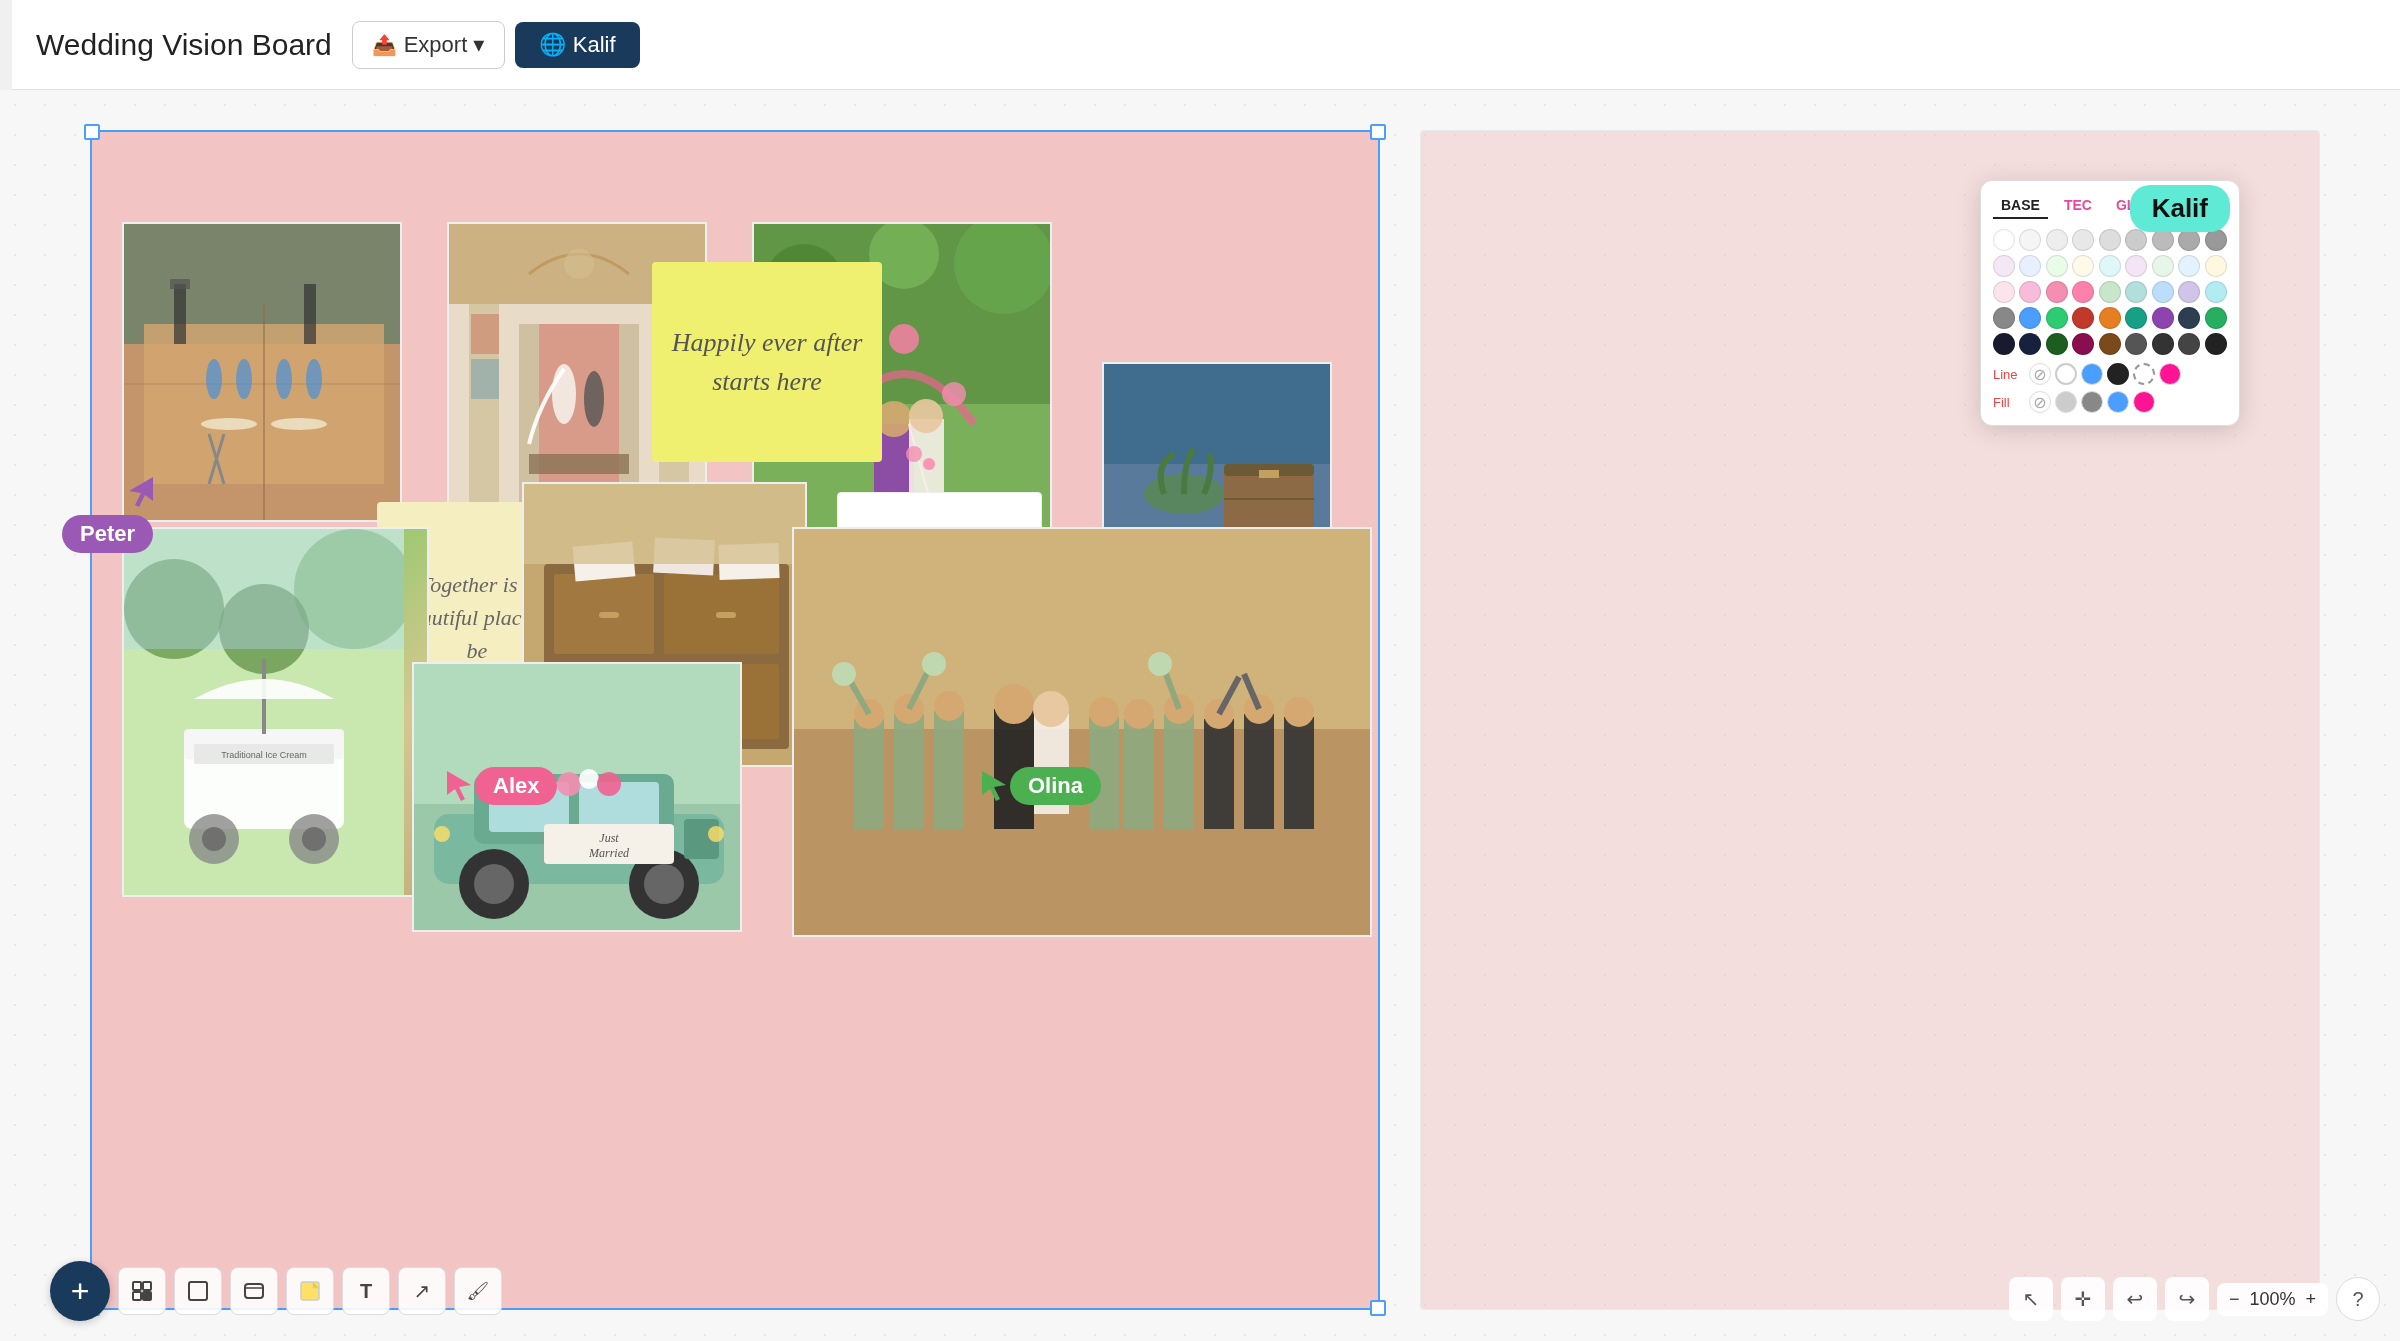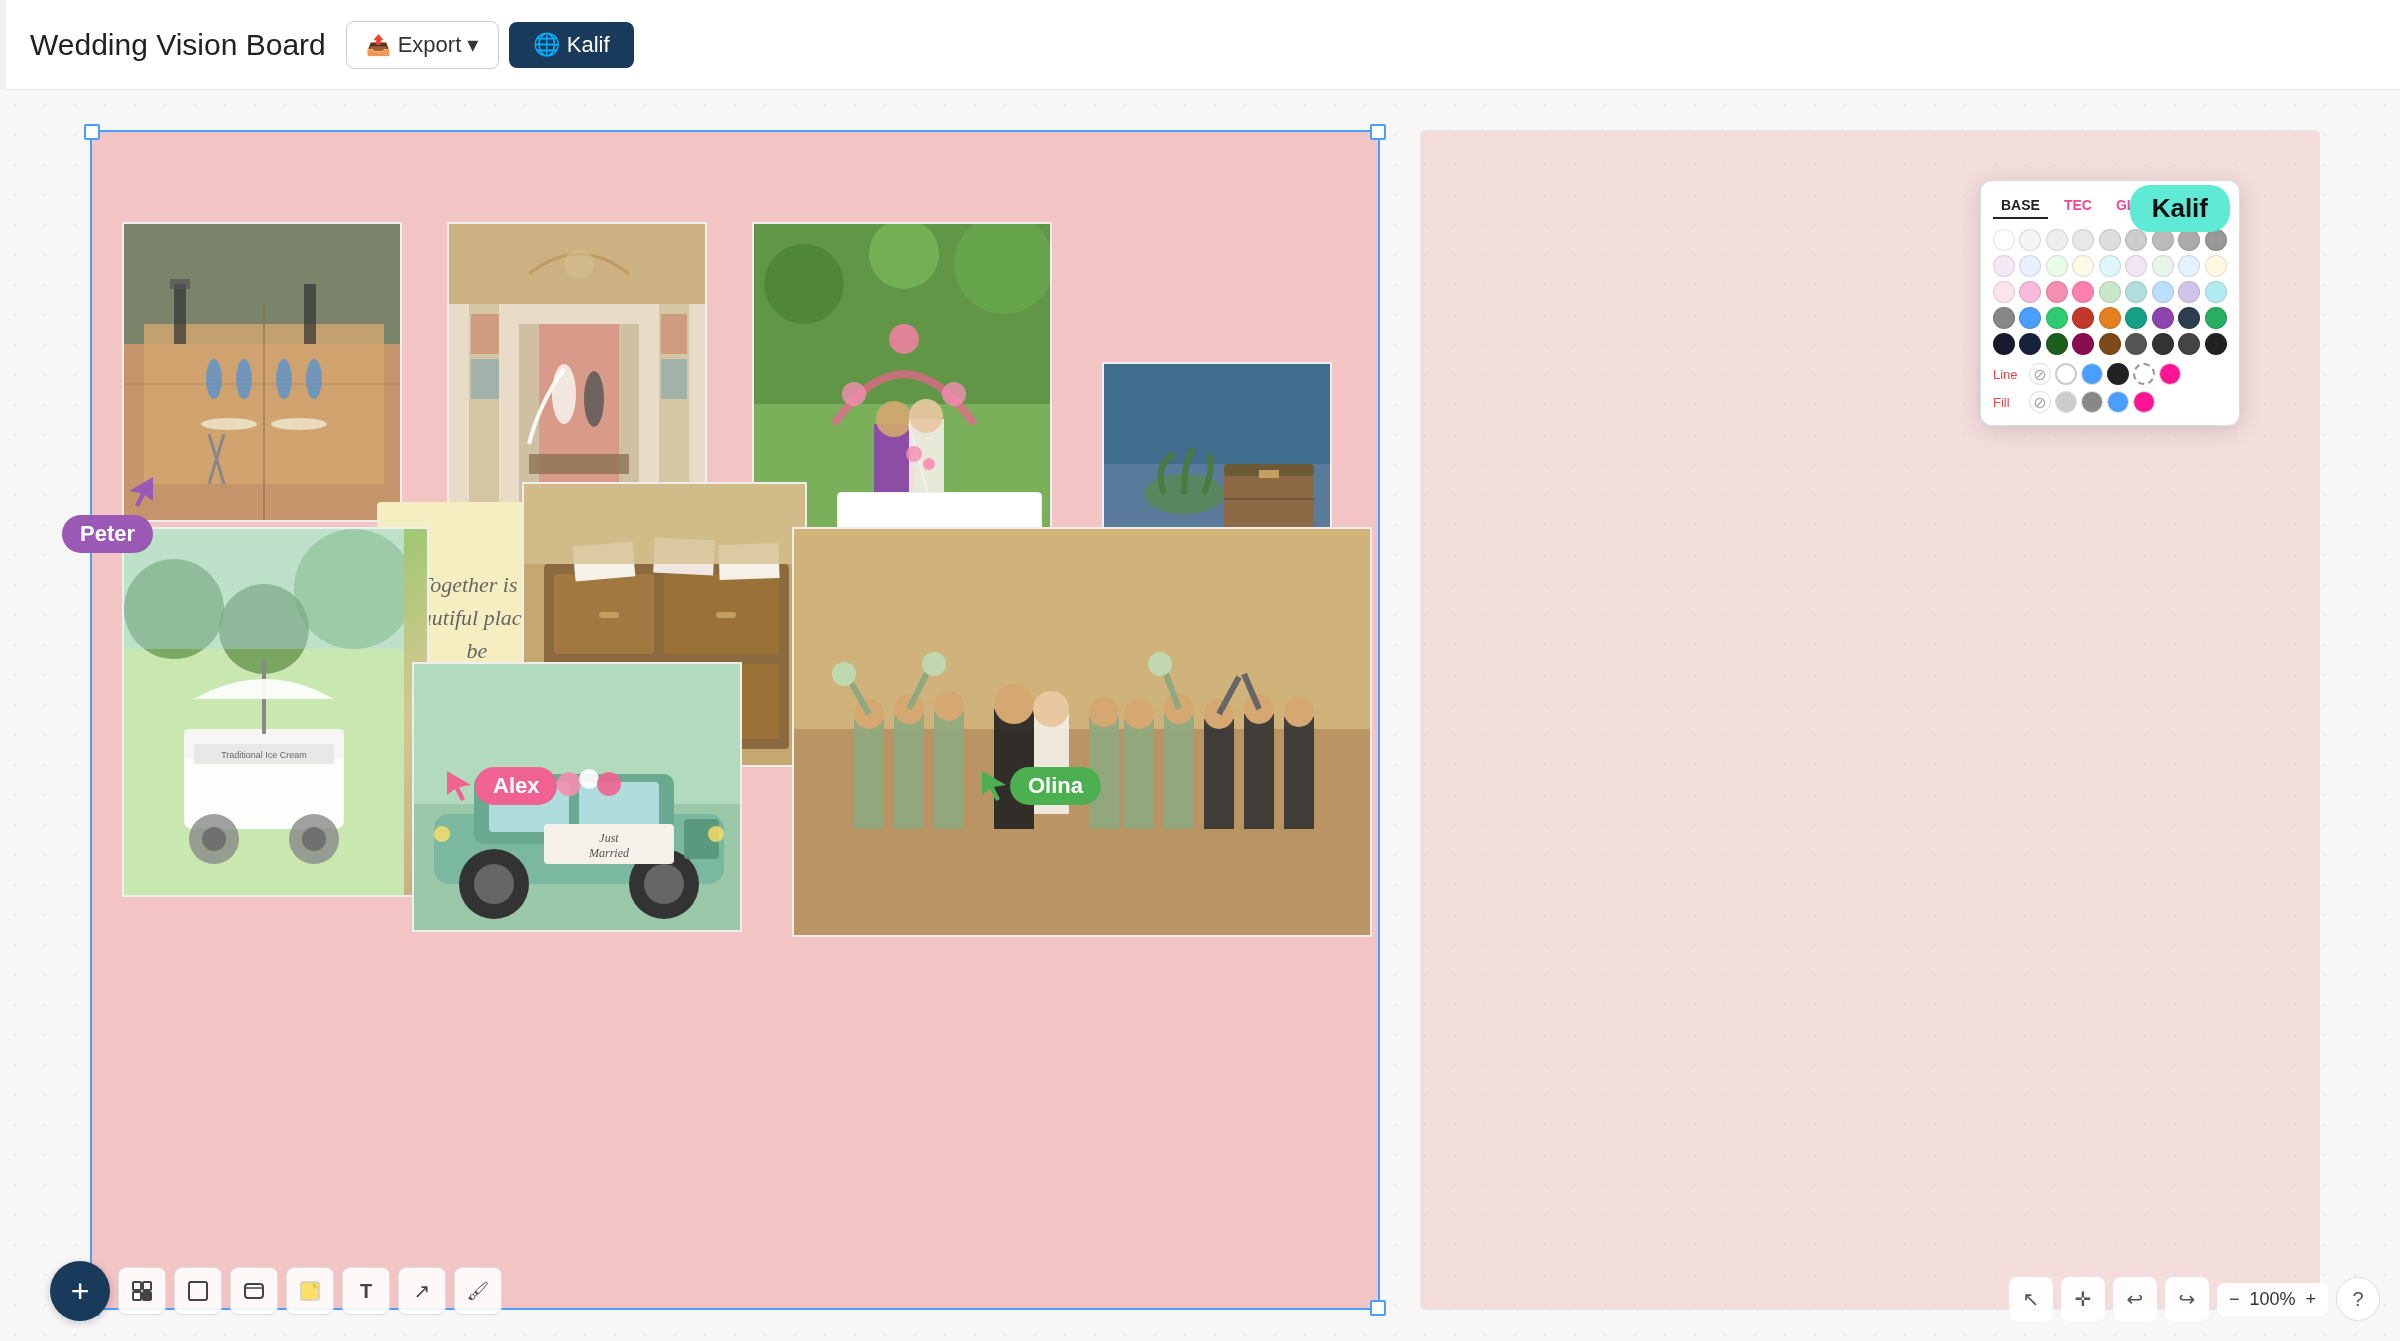--- a/index.html
+++ b/index.html
@@ -1,20 +1,20 @@
 <!DOCTYPE html>
 <html><head>
   <meta charset="utf-8">
   <style>
     * { box-sizing: border-box; margin: 0; padding: 0; }
     body { width: 2400px; height: 1341px; overflow: hidden; font-family: -apple-system, BlinkMacSystemFont, 'Segoe UI', sans-serif; background: #f0f0f0; }
 
     
     #topbar {
-      position: absolute; top: 0; left: 6px; right: 0; height: 90px;
+      position: absolute; top: 0; left: 12px; right: 0; height: 90px;
       background: #fff; border-bottom: 1px solid #e0e0e0;
       display: flex; align-items: center; padding: 0 24px;
       z-index: 100;
     }
     #title-area {
       display: flex; align-items: center; gap: 12px;
     }
     #board-title {
       font-size: 30px; font-weight: 500; color: #222;
     }
@@ -392,20 +392,23 @@
         <path d="M80 130 Q80 95 90 85" stroke="#4a7a40" stroke-width="6" fill="none"></path>
         <path d="M100 130 Q110 105 105 90" stroke="#4a7a40" stroke-width="6" fill="none"></path>
 
         <rect x="120" y="100" width="90" height="70" fill="#8b6a45" rx="4"></rect>
         <rect x="120" y="100" width="90" height="12" fill="#6b5a35" rx="4"></rect>
         <rect x="155" y="106" width="20" height="8" fill="#c4a060"></rect>
         <line x1="120" y1="135" x2="210" y2="135" stroke="#6b5a35" stroke-width="2"></line>
       </svg>
     </div>
 
+    <div class="sticky-note" style="top:130px;left:560px;width:230px;height:200px;background:#f0f070;">
+      <span class="note-text" style="font-size:26px;color:#555;">Happily ever after starts here</span>
+    </div>
 
     <div class="sticky-note" style="top:370px;left:285px;width:200px;height:230px;background:#f5eec0;">
       <span class="note-text" style="font-size:22px;color:#666;">Together is a beautiful place to be</span>
     </div>
 
     <div class="sticky-note" style="top:360px;left:745px;width:205px;height:185px;background:#fff;border:1px solid #eee;">
       <span class="note-text" style="font-size:24px;color:#555;">A true love story never ends</span>
     </div>
 
     <div class="photo-card photo-cart" style="top:395px;left:30px;width:307px;height:370px;">

